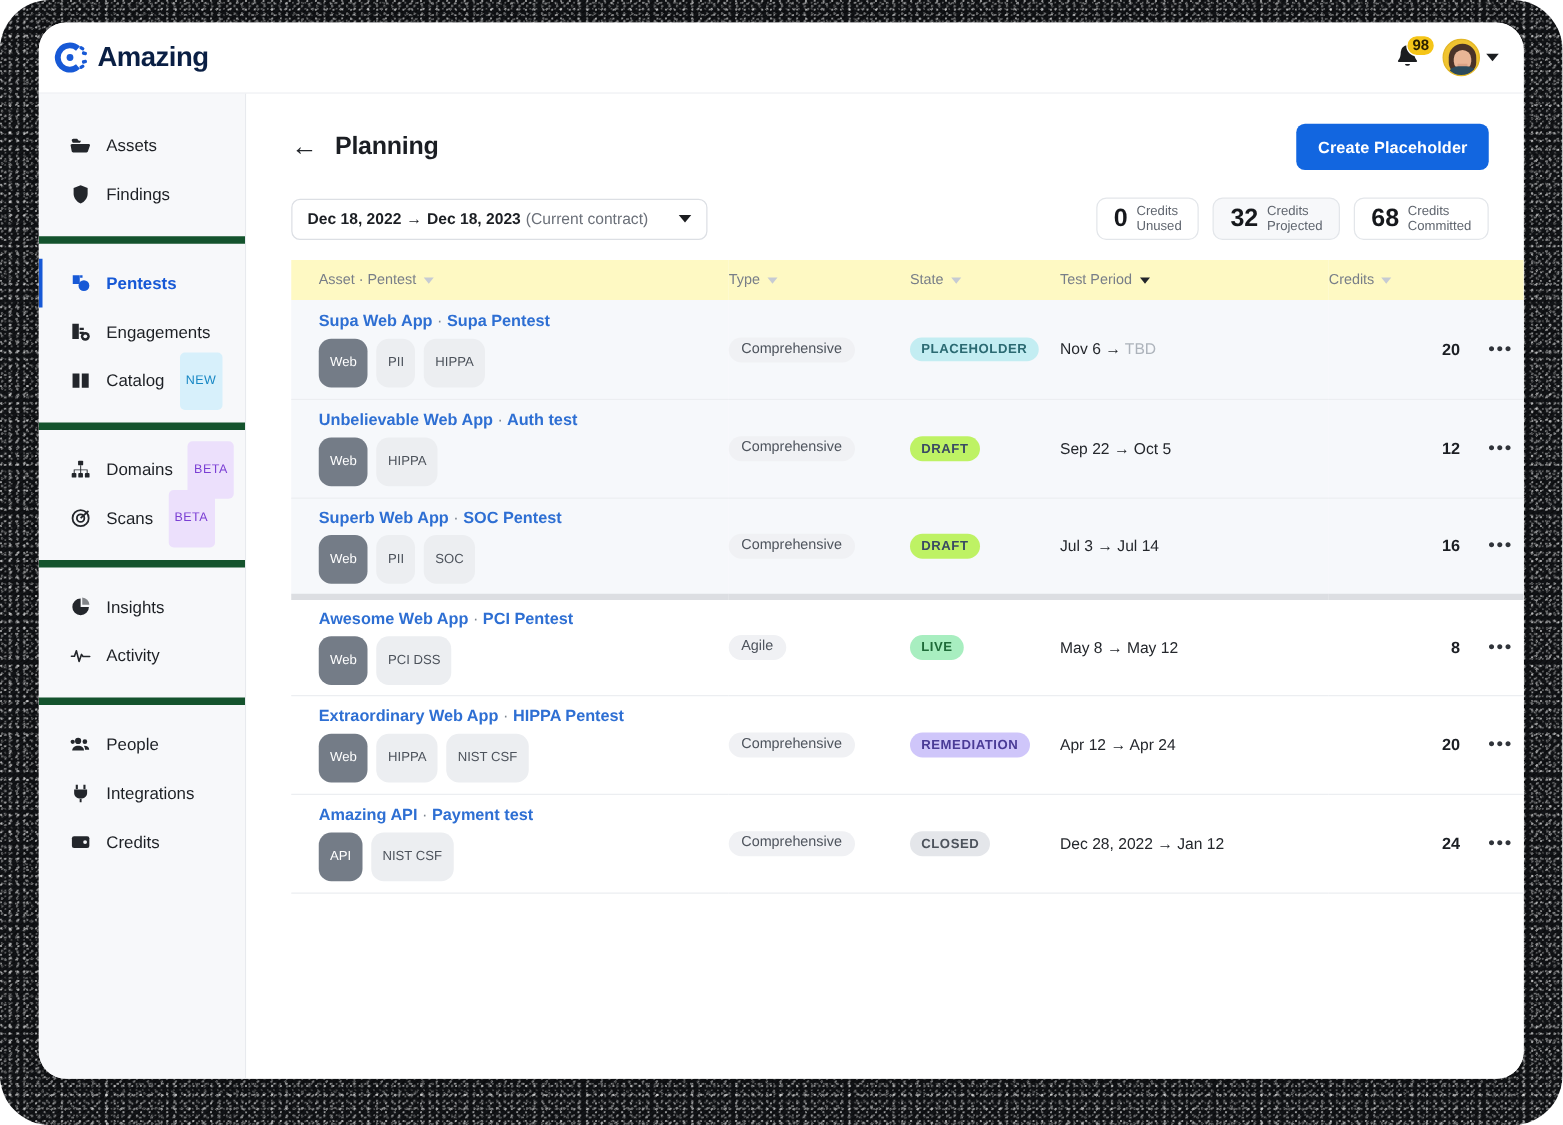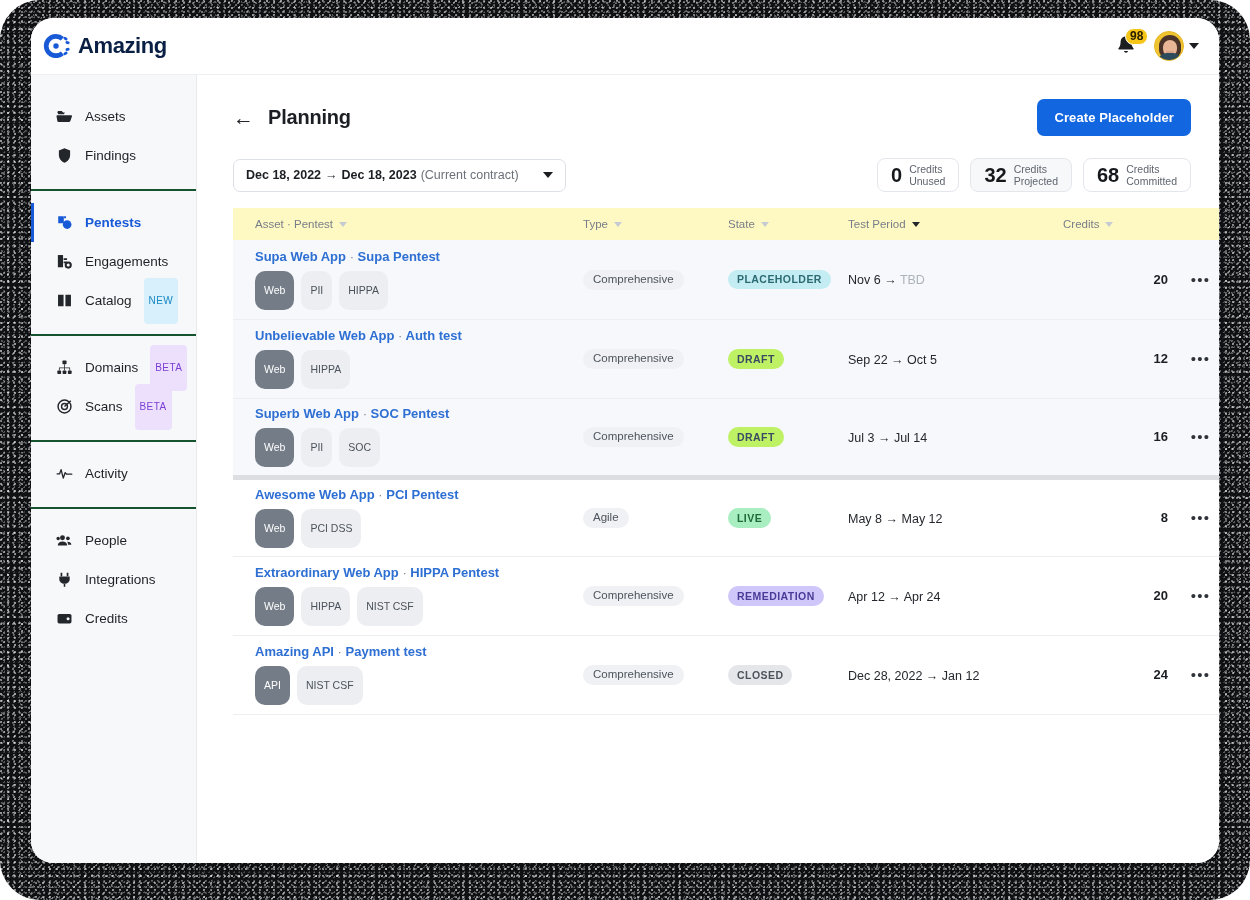--- a/index.html
+++ b/index.html
@@ -96,21 +96,21 @@
   #body { flex: 1; display: flex; min-height: 0; }
 
   
   #sidebar {
     width: 166px; flex: 0 0 166px;
     background: #f7f8fa;
     border-right: 1px solid #e8eaee;
     padding-top: 10px;
   }
   .nav-group { padding: 12px 0 14px; }
-  .nav-group + .nav-group { border-top: 2px solid #14532d; }
+  .nav-group + .nav-group { border-top: 6px solid #14532d; }
   .nav-item {
     height: 39px;
     display: flex; align-items: center; gap: 12px;
     padding-left: 22px;
     color: #1d2025; font-size: 13.5px;
     border-left: 3px solid transparent;
     cursor: pointer;
   }
   .nav-item .ico { width: 17px; height: 17px; flex:0 0 17px; display:flex; align-items:center; justify-content:center; }
   .nav-item .ico svg { display:block; }
@@ -327,20 +327,29 @@
                 <circle cx="10" cy="10" r="3.5" fill="none" stroke="#23262b" stroke-width="1.7"></circle>
                 <path d="M10 10 17.4 3.3" stroke="#23262b" stroke-width="1.7" fill="none"></path>
               </svg>
             </span>
           <span>Scans</span>
           <span class="tag tag-beta">BETA</span>
         </div>
       </div>
 
       <div class="nav-group">
+        <div class="nav-item">
+          <span class="ico">
+              <svg width="17" height="17" viewBox="0 0 20 20">
+                <path d="M10 2.2a7.8 7.8 0 1 0 7.8 7.8H10z" fill="#23262b"></path>
+                <path d="M11.5 1.2v6.8h6.8A7.2 7.2 0 0 0 11.5 1.2z" fill="#23262b" opacity=".55"></path>
+              </svg>
+            </span>
+          <span>Insights</span>
+        </div>
         <div class="nav-item">
           <span class="ico">
               <svg width="18" height="17" viewBox="0 0 22 20">
                 <path d="M1.5 10.6h3.1l2-5.6 2.8 11 2.5-7.2 1.6 2.1h6.9" fill="none" stroke="#23262b" stroke-width="1.7" stroke-linejoin="round" stroke-linecap="round"></path>
               </svg>
             </span>
           <span>Activity</span>
         </div>
       </div>
 

